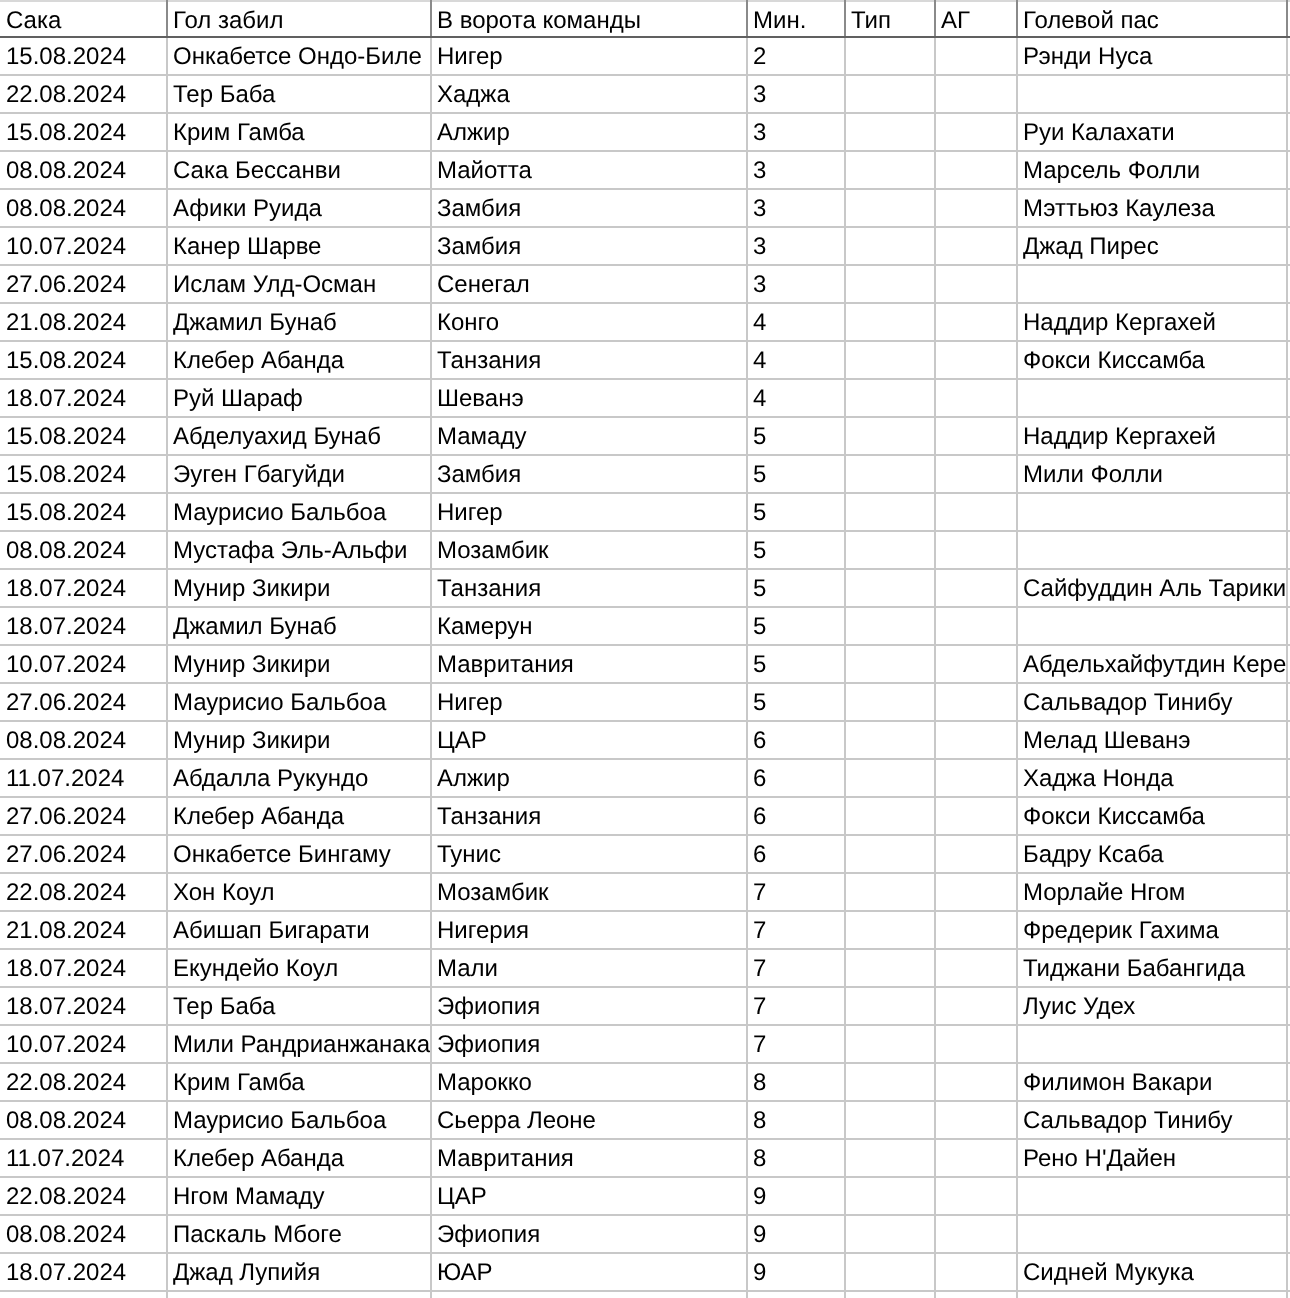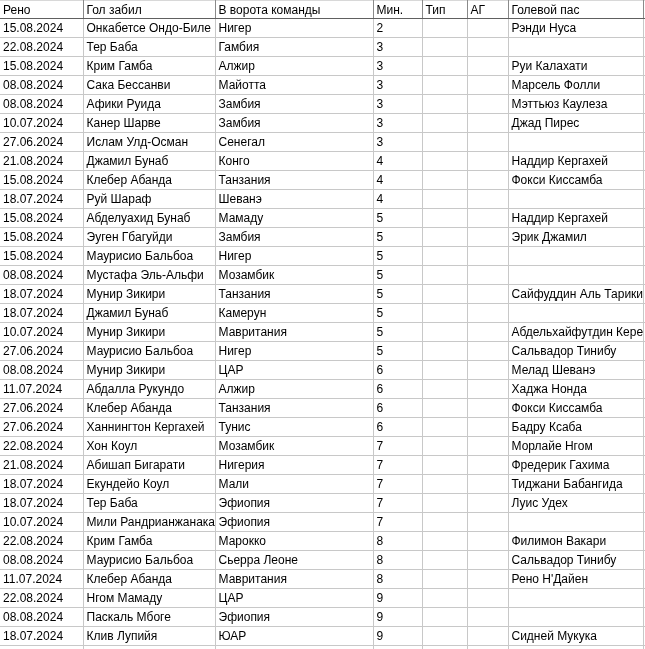--- a/index.html
+++ b/index.html
@@ -53,21 +53,21 @@
       <col style="width:132px">
       <col style="width:158px">
       <col style="width:49px">
       <col style="width:45px">
       <col style="width:41px">
       <col style="width:135px">
       <col style="width:2px">
     </colgroup>
     <thead>
       <tr>
-        <th>Рено</th>
+        <th>Сака</th>
         <th>Гол забил</th>
         <th>В ворота команды</th>
         <th>Мин.</th>
         <th>Тип</th>
         <th>АГ</th>
         <th>Голевой пас</th>
         <th class="sliver"></th>
       </tr>
     </thead>
     <tbody>
@@ -78,21 +78,21 @@
     <td>2</td>
     <td></td>
     <td></td>
     <td>Рэнди Нуса</td>
     <td class="sliver"></td>
   </tr>
 
   <tr>
     <td>22.08.2024</td>
     <td>Тер Баба</td>
-    <td>Гамбия</td>
+    <td>Хаджа</td>
     <td>3</td>
     <td></td>
     <td></td>
     <td></td>
     <td class="sliver"></td>
   </tr>
 
   <tr>
     <td>15.08.2024</td>
     <td>Крим Гамба</td>
@@ -192,21 +192,21 @@
     <td class="sliver"></td>
   </tr>
 
   <tr>
     <td>15.08.2024</td>
     <td>Эуген Гбагуйди</td>
     <td>Замбия</td>
     <td>5</td>
     <td></td>
     <td></td>
-    <td>Эрик Джамил</td>
+    <td>Мили Фолли</td>
     <td class="sliver"></td>
   </tr>
 
   <tr>
     <td>15.08.2024</td>
     <td>Маурисио Бальбоа</td>
     <td>Нигер</td>
     <td>5</td>
     <td></td>
     <td></td>
@@ -297,21 +297,21 @@
     <td>Танзания</td>
     <td>6</td>
     <td></td>
     <td></td>
     <td>Фокси Киссамба</td>
     <td class="sliver"></td>
   </tr>
 
   <tr>
     <td>27.06.2024</td>
-    <td>Ханнингтон Кергахей</td>
+    <td>Онкабетсе Бингаму</td>
     <td>Тунис</td>
     <td>6</td>
     <td></td>
     <td></td>
     <td>Бадру Ксаба</td>
     <td class="sliver"></td>
   </tr>
 
   <tr>
     <td>22.08.2024</td>
@@ -418,21 +418,21 @@
     <td>Эфиопия</td>
     <td>9</td>
     <td></td>
     <td></td>
     <td></td>
     <td class="sliver"></td>
   </tr>
 
   <tr>
     <td>18.07.2024</td>
-    <td>Клив Лупийя</td>
+    <td>Джад Лупийя</td>
     <td>ЮАР</td>
     <td>9</td>
     <td></td>
     <td></td>
     <td>Сидней Мукука</td>
     <td class="sliver"></td>
   </tr>
 
   <tr>
     <td></td>

